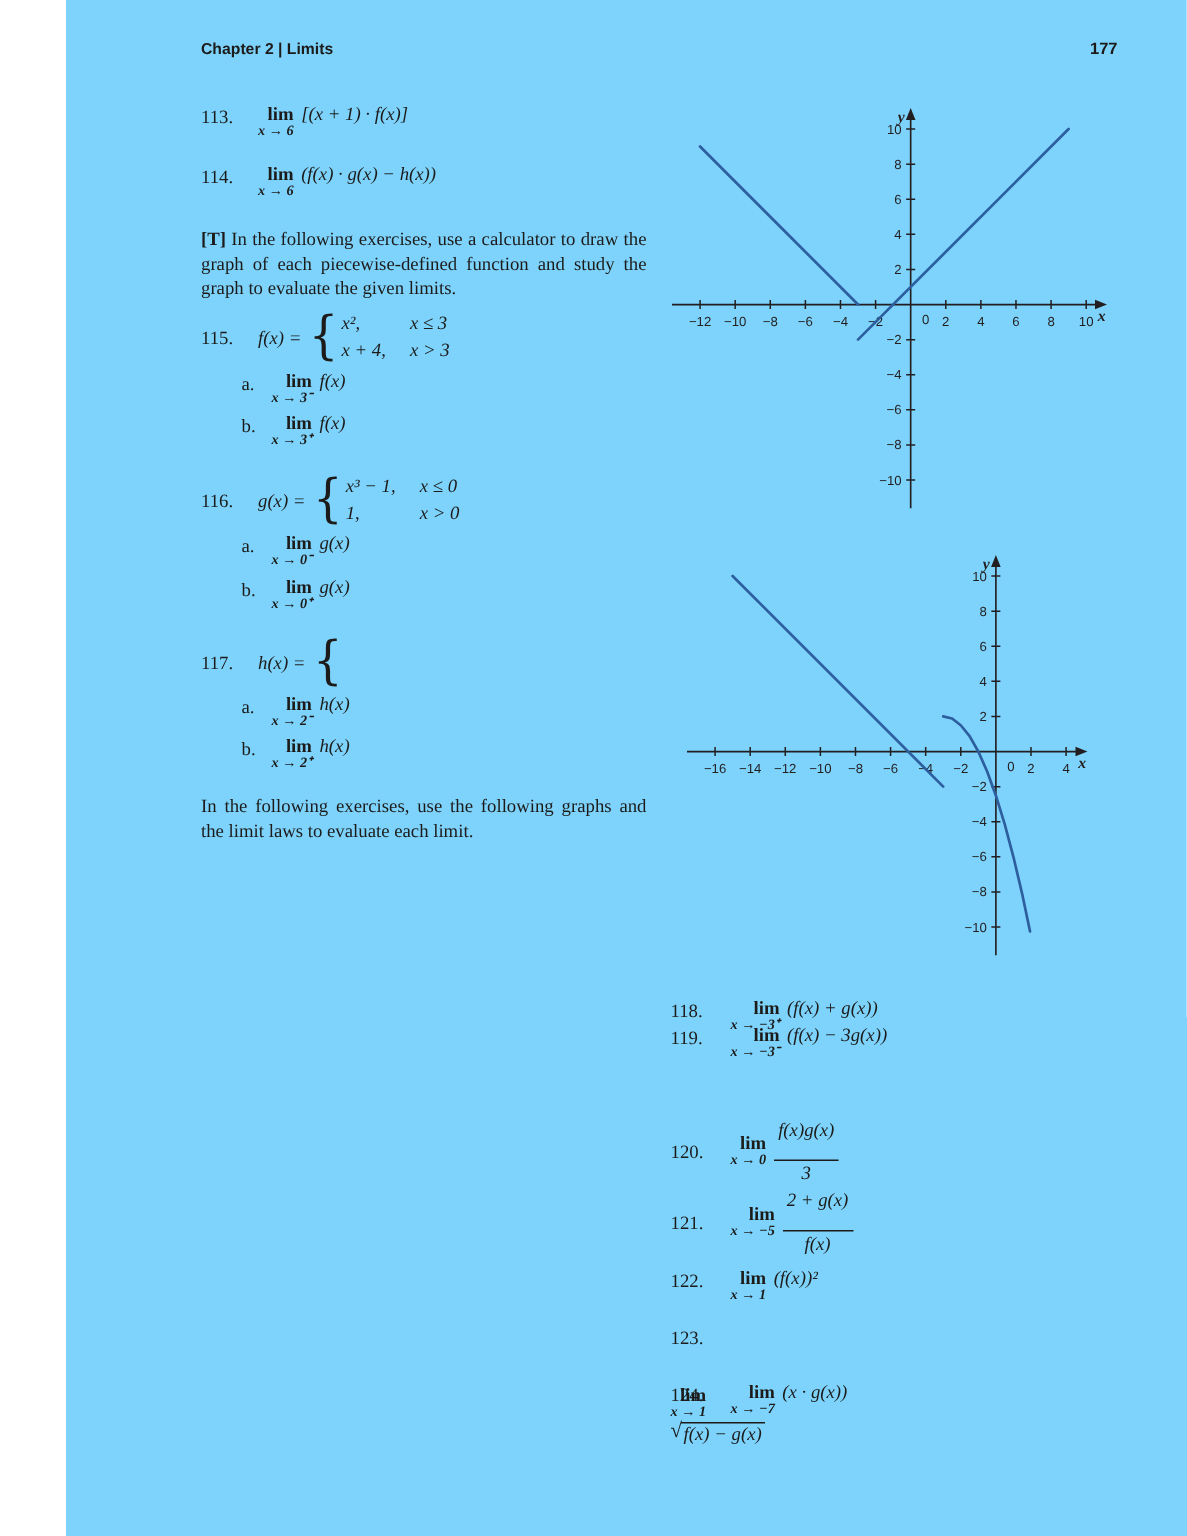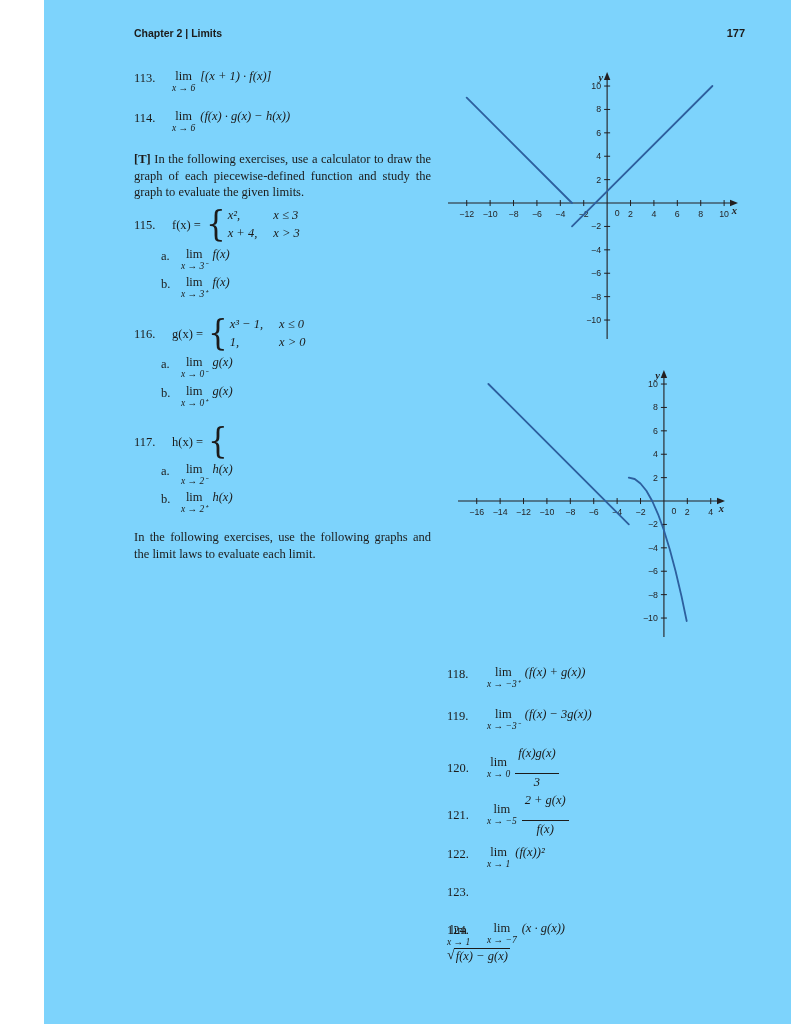--- a/index.html
+++ b/index.html
@@ -12,29 +12,29 @@
         font-size:11px;font-weight:bold;}
   
   .left-col{position:absolute;left:90px;top:0;width:297px;}
   .right-col{position:absolute;left:403px;top:0;width:320px;}
   .block{position:absolute;left:0;}
   
   .exrow{display:flex;align-items:flex-start;line-height:16px;}
   .exrow.vcenter{align-items:center;}
   .exnum{width:38px;flex:0 0 38px;font-style:normal;}
   .exnum.rnum{width:40px;flex:0 0 40px;}
-  .limstack{display:inline-flex;flex-direction:column;align-items:center;line-height:1;margin-right:5px;}
+  .limstack{display:inline-flex;flex-direction:column;align-items:flex-end;line-height:1;margin-right:5px;font-weight:bold;}
   .limword{font-size:12.5px;font-style:normal;line-height:13px;}
   .limsub{font-size:9.5px;font-style:italic;margin-top:1px;white-space:nowrap;}
   .math{font-style:italic;white-space:nowrap;line-height:13px;}
   .para{text-align:justify;line-height:16.5px;}
   .para b{font-style:normal;}
   
   .pwrow{display:flex;align-items:center;line-height:16px;}
-  .pwname{margin-right:5px;white-space:nowrap;}
+  .pwname{font-style:italic;margin-right:5px;white-space:nowrap;}
   .pwbrace{font-size:31px;font-weight:400;line-height:1;transform:scaleY(1.12);margin-right:2px;
            font-family:"DejaVu Serif",serif;}
   .pwrows{display:grid;grid-template-columns:auto auto;column-gap:16px;row-gap:1px;
           font-style:italic;line-height:17px;}
   .subex{display:flex;align-items:flex-start;line-height:16px;}
   .sublabel{width:20px;flex:0 0 20px;margin-left:27px;font-style:normal;}
   
   .frac{display:inline-flex;flex-direction:column;align-items:center;font-style:italic;line-height:15px;}
   .fracnum{padding:0 3px 12px 3px;border-bottom:1px solid #1c1b1a;}
   .fracden{padding-top:1px;}
@@ -283,21 +283,21 @@
 
     <div class="block exrow" style="top:666px;">
       <span class="exnum rnum">118.</span>
       <span class="limstack">
         <span class="limword">lim</span>
         <span class="limsub">x → −3⁺</span>
       </span>
       <span class="math">(f(x) + g(x))</span>
     </div>
 
-    <div class="block exrow" style="top:708px;">
+    <div class="block exrow" style="top:684px;">
       <span class="exnum rnum">119.</span>
       <span class="limstack">
         <span class="limword">lim</span>
         <span class="limsub">x → −3⁻</span>
       </span>
       <span class="math">(f(x) − 3g(x))</span>
     </div>
 
     <div class="block exrow vcenter" style="top:746px;">
       <span class="exnum rnum">120.</span>

